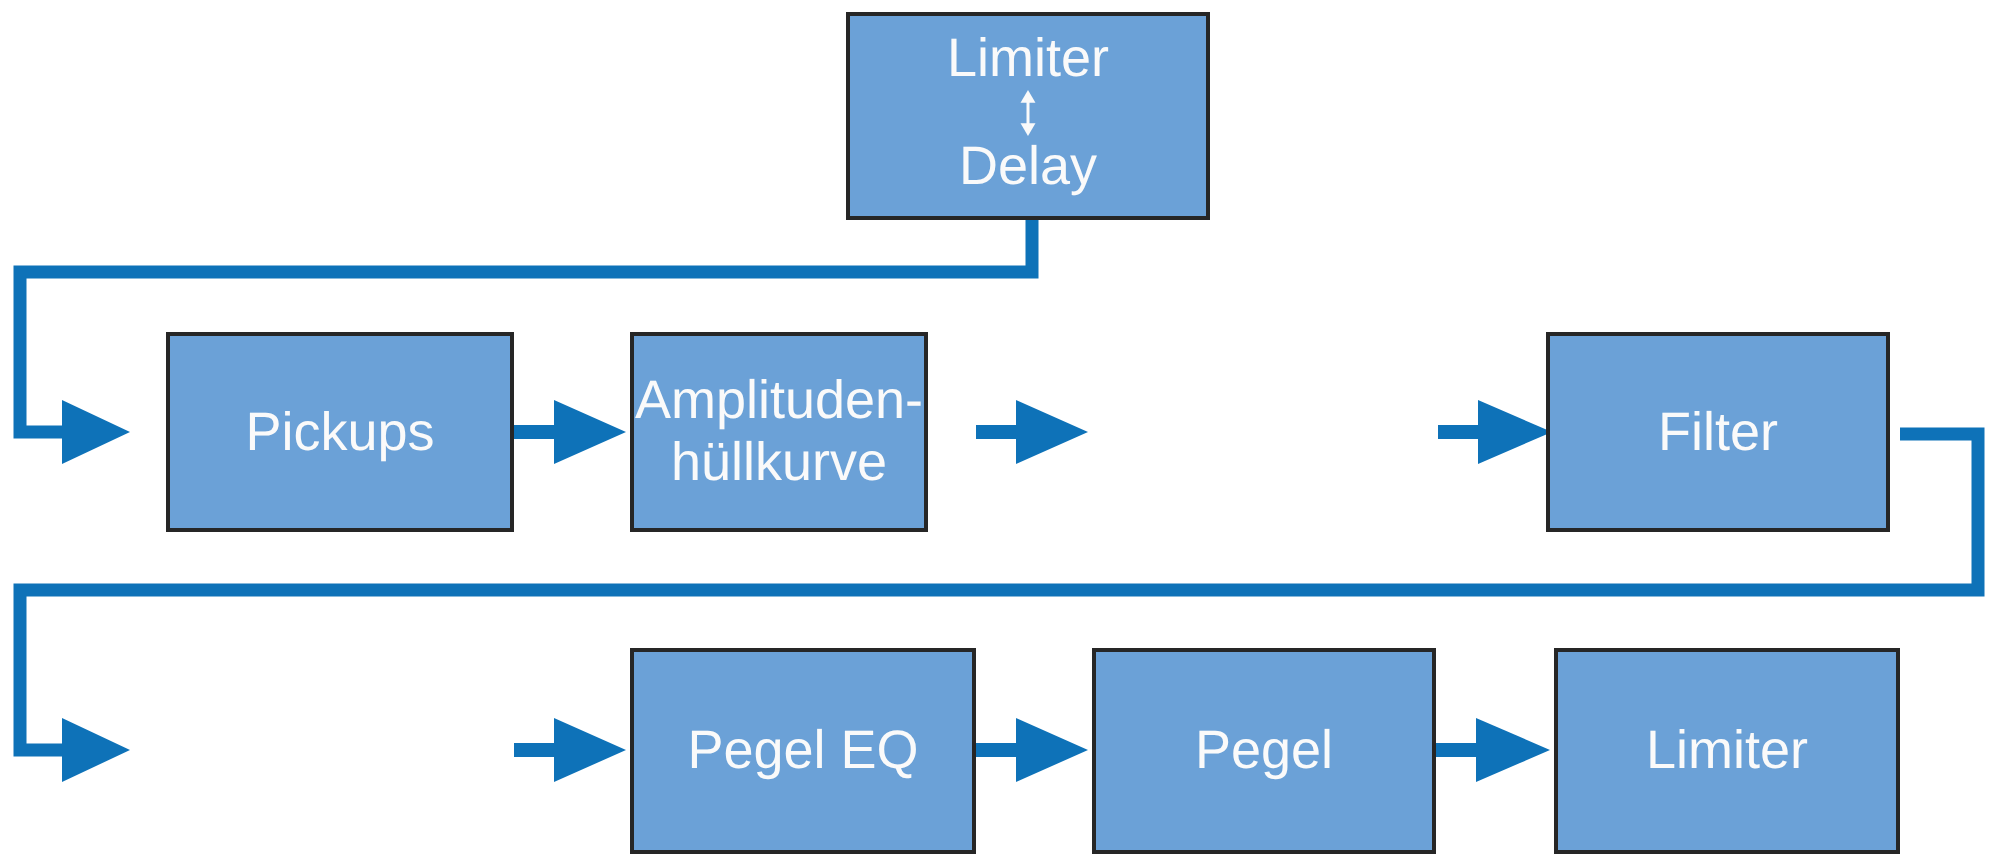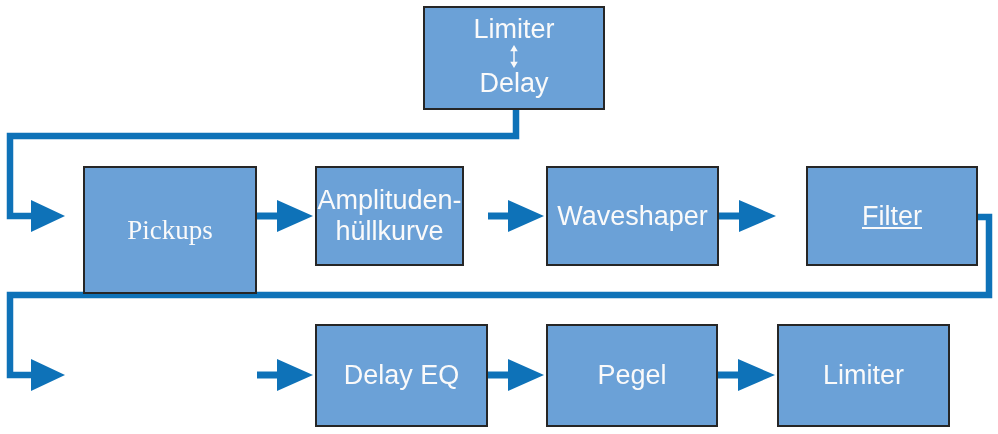--- a/index.html
+++ b/index.html
@@ -85,36 +85,33 @@
   <div class="node top-node" style="left:423px; top:6px; width:182px; height:104px;">
     <span class="node-label">Limiter</span>
     <svg class="updown-icon" width="22" height="40" viewBox="0 0 22 40">
       <line x1="11" y1="7" x2="11" y2="33" stroke="#fafafa" stroke-width="2.6"></line>
       <polygon points="11,0 4.5,11 17.5,11" fill="#fafafa"></polygon>
       <polygon points="11,40 4.5,29 17.5,29" fill="#fafafa"></polygon>
     </svg>
     <span class="node-label">Delay</span>
   </div>
 
-  <div class="node" style="left:83px; top:166px; width:174px; height:128px;font-family:Liberation Serif, serif;">
+  <div class="node" style="left:83px; top:166px; width:174px; height:100px;">
     <span class="node-label">Pickups</span>
   </div>
   <div class="node" style="left:315px; top:166px; width:149px; height:100px;">
     <span class="node-label">Amplituden-
 hüllkurve</span>
   </div>
-  <div class="node" style="left:546px; top:166px; width:173px; height:100px;">
-    <span class="node-label">Waveshaper</span>
-  </div>
-  <div class="node" style="left:806px; top:166px; width:172px; height:100px;text-decoration:underline;">
+  <div class="node" style="left:773px; top:166px; width:172px; height:100px;">
     <span class="node-label">Filter</span>
   </div>
 
   <div class="node" style="left:315px; top:324px; width:173px; height:103px;">
-    <span class="node-label">Delay EQ</span>
+    <span class="node-label">Pegel EQ</span>
   </div>
   <div class="node" style="left:777px; top:324px; width:173px; height:103px;">
     <span class="node-label">Limiter</span>
   </div>
   <div class="node" style="left:546px; top:324px; width:172px; height:103px;">
     <span class="node-label">Pegel</span>
   </div>
 
 </div>
 

